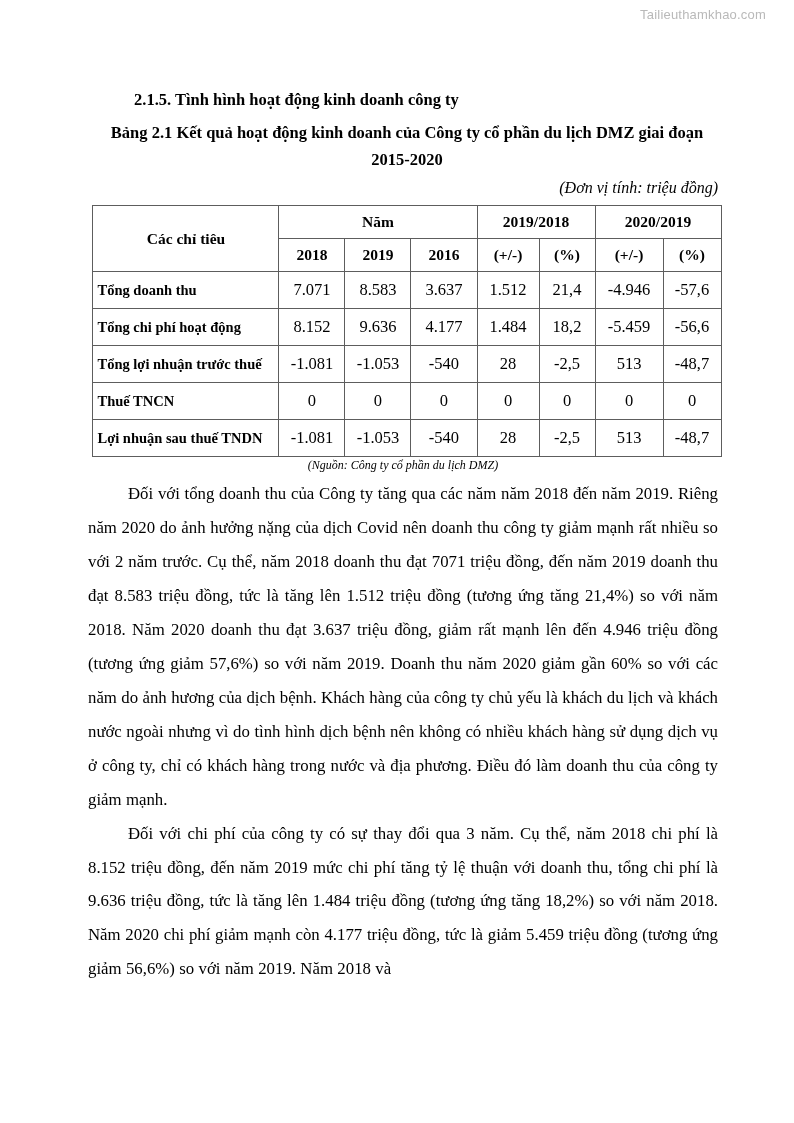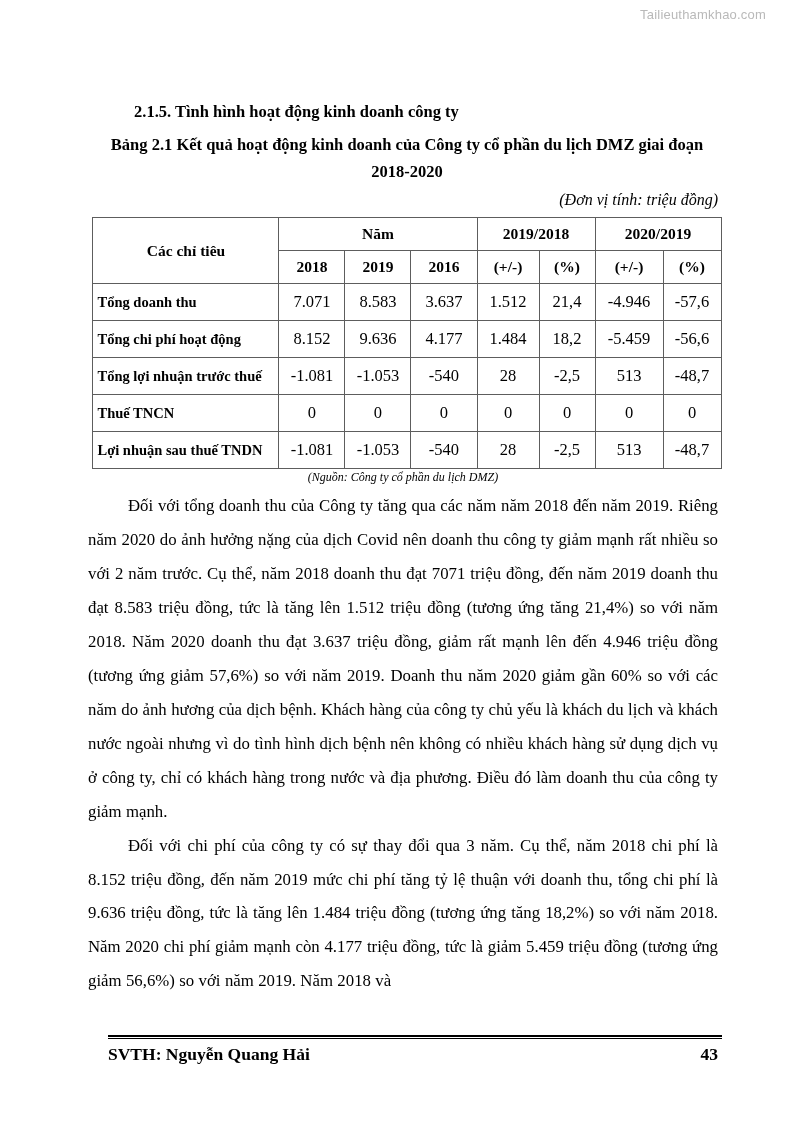--- a/index.html
+++ b/index.html
@@ -63,21 +63,21 @@
     border-bottom: 1.5px solid #000;
     height: 1.5px;
     box-sizing: content-box;
   }
 
   
   .content {
     position: absolute;
     left: 88px;
     right: 68px;
-    top: 100px;
+    top: 88px;
   }
 
   .sec-heading {
     font-size: 16.5px;
     font-weight: bold;
     text-indent: 46px;
     margin: 0 0 8px 0;
     line-height: 1.45;
   }
   .table-caption {
@@ -177,21 +177,21 @@
 
 <div class="page">
 
   <div class="watermark">Tailieuthamkhao.com</div>
 
 
   <div class="content">
 
     <p class="sec-heading">2.1.5. Tình hình hoạt động kinh doanh công ty</p>
 
-    <p class="table-caption">Bảng 2.1 Kết quả hoạt động kinh doanh của Công ty cổ phần du lịch DMZ giai đoạn 2018-2020</p>
+    <p class="table-caption">Bảng 2.1 Kết quả hoạt động kinh doanh của Công ty cổ phần du lịch DMZ giai đoạn 2015-2020</p>
 
     <p class="unit-note">(Đơn vị tính: triệu đồng)</p>
 
     <table class="kpi">
       <colgroup>
         <col class="c-label">
           <col class="c-y">
           <col class="c-y">
           <col class="c-y">
         <col class="c-d">
@@ -270,21 +270,14 @@
       </tbody>
     </table>
 
     <p class="source-note">(Nguồn: Công ty cổ phần du lịch DMZ)</p>
 
     <p class="body-par">Đối với tổng doanh thu của Công ty tăng qua các năm năm 2018 đến năm 2019. Riêng năm 2020 do ảnh hưởng nặng của dịch Covid nên doanh thu công ty giảm mạnh rất nhiều so với 2 năm trước. Cụ thể, năm 2018 doanh thu đạt 7071 triệu đồng, đến năm 2019 doanh thu đạt 8.583 triệu đồng, tức là tăng lên 1.512 triệu đồng (tương ứng tăng 21,4%) so với năm 2018. Năm 2020 doanh thu đạt 3.637 triệu đồng, giảm rất mạnh lên đến 4.946 triệu đồng (tương ứng giảm 57,6%) so với năm 2019. Doanh thu năm 2020 giảm gần 60% so với các năm do ảnh hương của dịch bệnh. Khách hàng của công ty chủ yếu là khách du lịch và khách nước ngoài nhưng vì do tình hình dịch bệnh nên không có nhiều khách hàng sử dụng dịch vụ ở công ty, chỉ có khách hàng trong nước và địa phương. Điều đó làm doanh thu của công ty giảm mạnh.</p>
     <p class="body-par">Đối với chi phí của công ty có sự thay đổi qua 3 năm. Cụ thể, năm 2018 chi phí là 8.152 triệu đồng, đến năm 2019 mức chi phí tăng tỷ lệ thuận với doanh thu, tổng chi phí là 9.636 triệu đồng, tức là tăng lên 1.484 triệu đồng (tương ứng tăng 18,2%) so với năm 2018. Năm 2020 chi phí giảm mạnh còn 4.177 triệu đồng, tức là giảm 5.459 triệu đồng (tương ứng giảm 56,6%) so với năm 2019. Năm 2018 và</p>
 
   </div>
 
-  <div class="doc-footer">
-    <div class="rule-double"></div>
-    <div class="footer-row">
-      <span class="footer-left">SVTH: Nguyễn Quang Hải</span>
-      <span class="footer-right">43</span>
-    </div>
-  </div>
 
 </div>
 
 </body></html>

